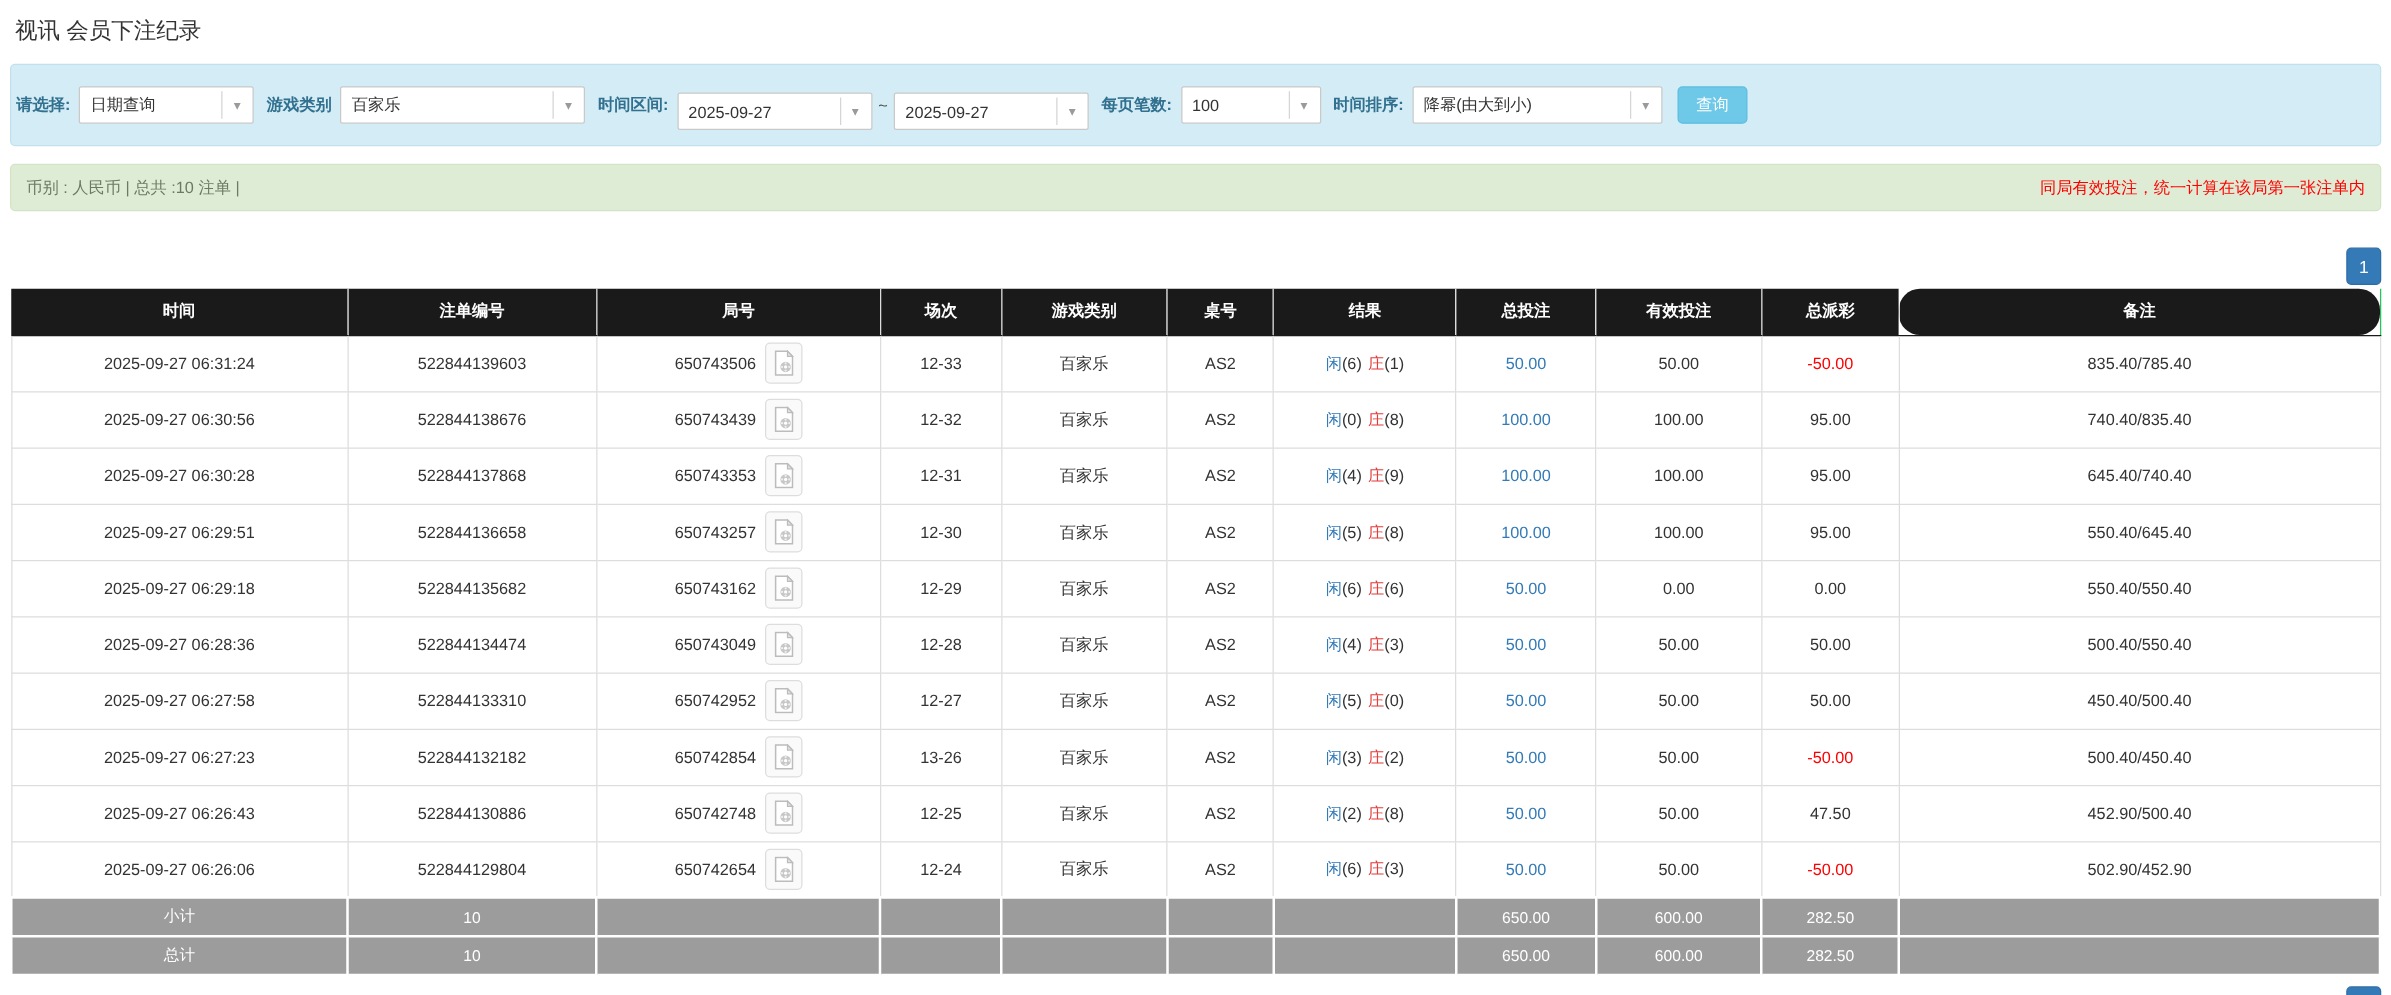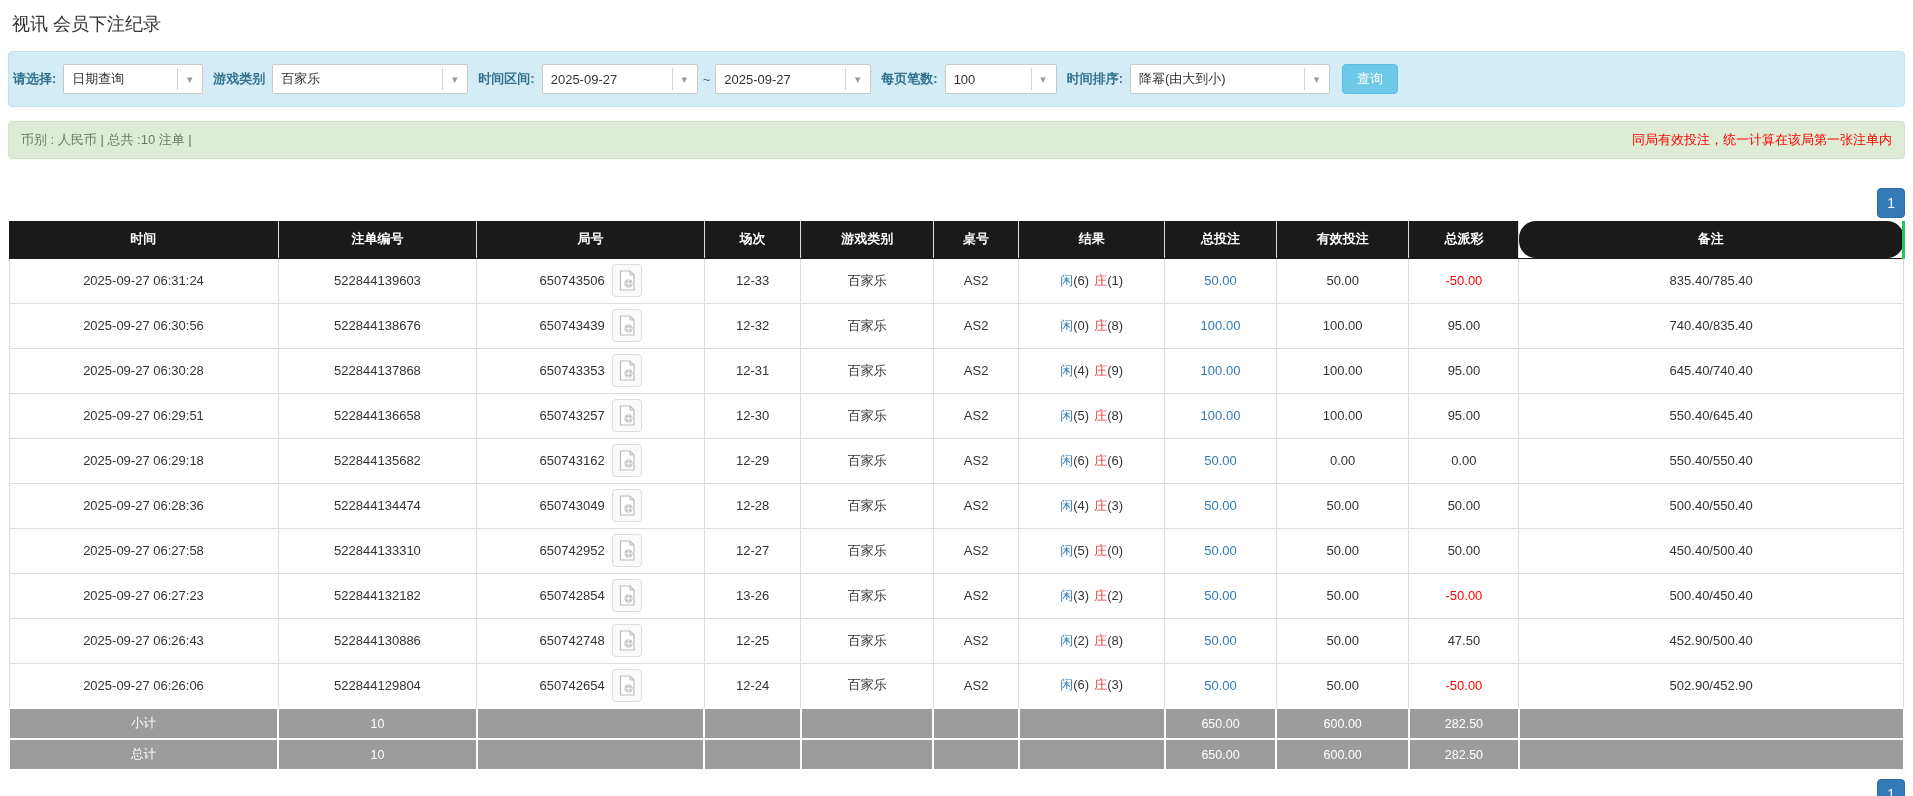--- a/index.html
+++ b/index.html
@@ -37,21 +37,21 @@
     overflow: hidden; text-align: left;
   }
   .combo .combo-arrow {
     width: 24px; height: 22px; margin-right: 1px;
     border-left: 1px solid #d5d5d5;
     display: flex; align-items: center; justify-content: center;
     color: #9a9a9a; font-size: 11px;
   }
   .w-query { width: 140px; }
   .w-game  { width: 196px; }
-  .w-date  { width: 156px; }
+  .w-date  { width: 156px; margin-top: 10px; }
   .w-size  { width: 112px; }
   .w-sort  { width: 200px; }
   .tilde { color: #555; font-size: 13px; margin: 0 5px; }
   .query-btn {
     margin-left: 12px;
     background: var(--query-btn, #6ec8e8);
     color: #fff; border: 1px solid #5bbde0; border-radius: 4px;
     height: 30px; padding: 0 14px; font-size: 13px; cursor: pointer;
     font-family: inherit;
   }
@@ -83,21 +83,21 @@
     width: 100%; border-collapse: collapse; table-layout: fixed;
     font-size: 13px;
   }
   thead th {
     background: var(--header-bg, #1a1a1a);
     color: #fff; font-weight: bold;
     height: 37px;
     border-right: 1px solid rgba(255,255,255,0.85);
     border-bottom: 1px solid #1a1a1a;
   }
-  thead th:last-child { border-right: 3px solid #22c55e; border-radius: 17px; }
+  thead th:last-child { border-right: 1px solid #22c55e; border-radius: 17px; }
   tbody td {
     height: 45px; text-align: center;
     border: 1px solid #ddd;
     color: #333; background: #fff;
   }
   td.link { color: var(--link, #337ab7); cursor: pointer; }
   td.neg { color: var(--negative, #ff0000); }
   .res-player .lbl { color: var(--player-blue, #337ab7); }
   .res-banker .lbl { color: var(--banker-red, #e43b3b); }
   .res-player .score, .res-banker .score { color: #333; }

